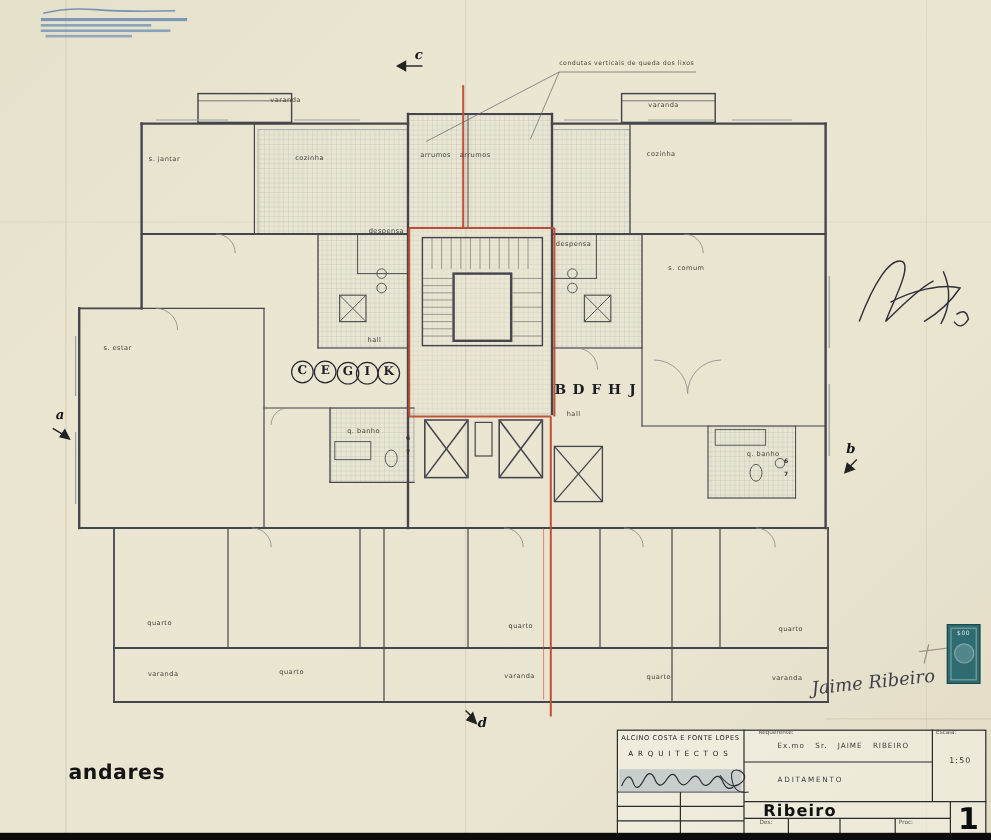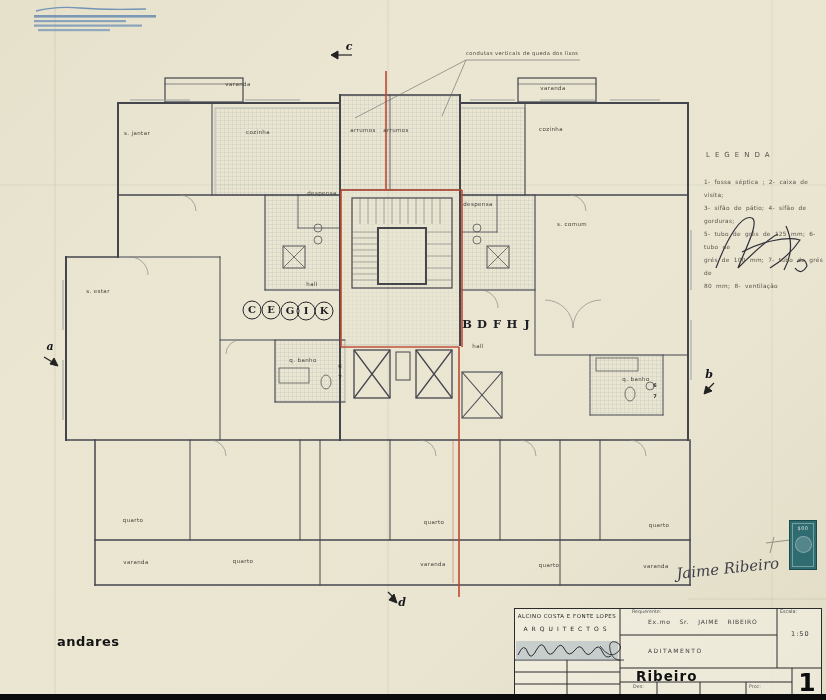--- a/index.html
+++ b/index.html
@@ -17,21 +17,21 @@
   .ul{position:absolute;z-index:2;font:bold 11.5px "DejaVu Serif",serif;color:#1d1d24;
       transform:translate(-50%,-50%);}
   .sm{position:absolute;z-index:2;font:bold italic 11px "DejaVu Serif",serif;color:#15151c;
       transform:translate(-50%,-50%);}
   .rm{position:absolute;z-index:2;font:bold 5px "DejaVu Sans",sans-serif;color:#2e2e2e;
       transform:translate(-50%,-50%);}
   .anno{position:absolute;z-index:2;left:466px;top:50px;font-size:5.2px;color:#4a463c;letter-spacing:.4px;}
   #legend{position:absolute;z-index:2;left:704px;top:149px;width:120px;}
   #legend .lt{font-size:7px;letter-spacing:5px;color:#55504a;margin:0 0 14px 2px;}
   #legend p{font-size:5.8px;line-height:13px;color:#5a5348;letter-spacing:.3px;word-spacing:2px;margin:0;}
-  #andares{position:absolute;z-index:2;left:57px;top:634px;font-weight:bold;font-size:13px;
+  #andares{position:absolute;z-index:2;left:57px;top:634px;font-weight:bold;font-size:17px;
       color:#141414;letter-spacing:.5px;}
   .tb{position:absolute;z-index:3;color:#333;white-space:nowrap;}
   .tiny{font-size:4.8px;color:#555;}
   #tb-firm{left:515px;top:613px;width:104px;text-align:center;font-size:5.5px;letter-spacing:.5px;color:#222;}
   #tb-firm2{left:515px;top:625px;width:104px;text-align:center;font-size:6px;letter-spacing:4px;color:#222;}
   #tb-req-label{left:632px;top:609px;}
   #tb-req{left:648px;top:618px;font-size:6px;letter-spacing:.8px;word-spacing:6px;color:#3c3c3c;}
   #tb-adit{left:648px;top:647px;font-size:6px;letter-spacing:1.5px;color:#3c3c3c;}
   #tb-plantas{left:636px;top:668px;font-weight:bold;font-size:13.5px;letter-spacing:1px;color:#111;}
   #tb-des{left:633px;top:684px;}
@@ -333,28 +333,20 @@
   <span class="sm" style="left:349px;top:46px">c</span>
   <span class="sm" style="left:402px;top:602px">d</span>
   <span class="sm" style="left:50px;top:346px">a</span>
   <span class="sm" style="left:709px;top:374px">b</span>
 
   <span class="rm" style="left:340px;top:366px">6</span>
   <span class="rm" style="left:340px;top:377px">7</span>
   <span class="rm" style="left:655px;top:385px">6</span>
   <span class="rm" style="left:655px;top:396px">7</span>
 
-  <div id="legend">
-    <p class="lt">LEGENDA</p>
-    <p>1- fossa séptica ; 2- caixa de visita;</p>
-    <p>3- sifão de pátio; 4- sifão de gorduras;</p>
-    <p>5- tubo de grés de 125 mm; 6- tubo de</p>
-    <p>grés de 100 mm; 7- tubo de grés de</p>
-    <p>80 mm; 8- ventilação</p>
-  </div>
 
   <div id="andares">andares</div>
 
   <div class="tb" id="tb-firm">ALCINO COSTA E FONTE LOPES</div>
   <div class="tb" id="tb-firm2">ARQUITECTOS</div>
   <div class="tb tiny" id="tb-req-label">Requerente:</div>
   <div class="tb" id="tb-req">Ex.mo Sr. JAIME RIBEIRO</div>
   <div class="tb" id="tb-adit">ADITAMENTO</div>
   <div class="tb" id="tb-plantas">Ribeiro</div>
   <div class="tb tiny" id="tb-des">Des:</div>

